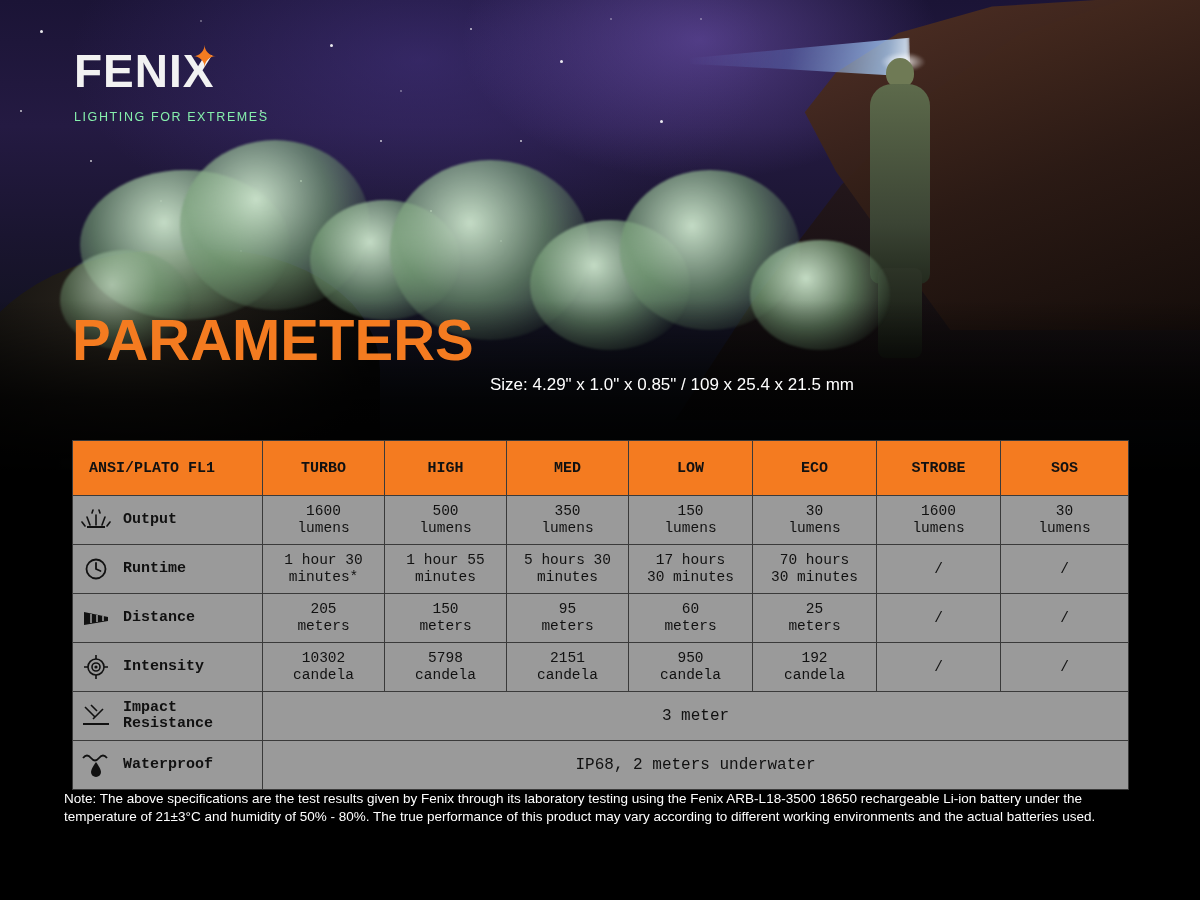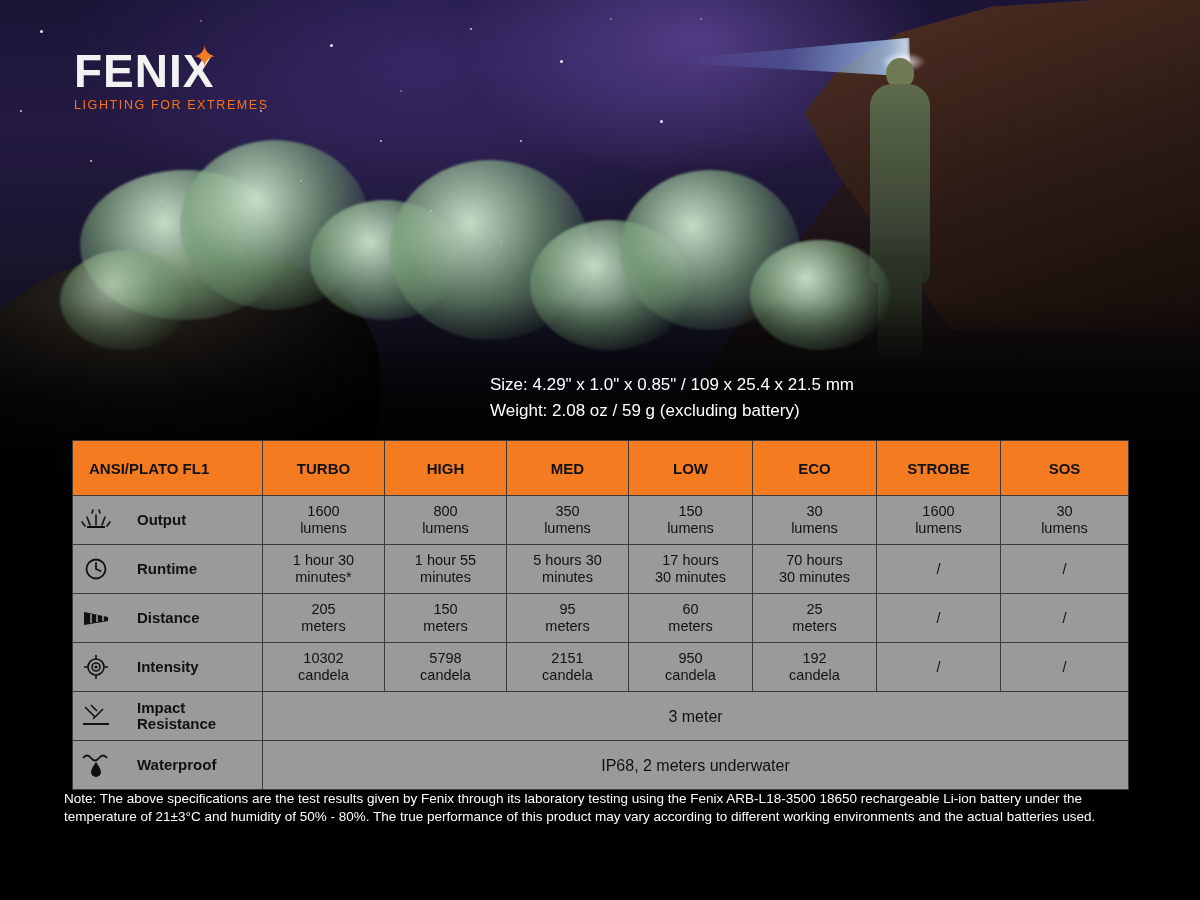--- a/index.html
+++ b/index.html
@@ -141,22 +141,22 @@
     line-height: 46px;
     color: #f2f2f2;
   }
   .logo-star {
     position:absolute; left: 118px; top: -6px;
     color:#f47b20; font-size: 30px; line-height: 30px;
   }
   .logo-tag {
     font-size: 12.5px;
     letter-spacing: 1.6px;
-    color: #f97316;
-    margin-top: 4px;
+    color: #86efac;
+    margin-top: 16px;
   }
 
   
   .headline {
     position:absolute;
     left: 72px; top: 312px;
     color:#f47b20;
     font-size: 58px;
     font-weight: bold;
     line-height: 56px;
@@ -178,20 +178,21 @@
   }
   table.params {
     width: 100%;
     border-collapse: collapse;
     table-layout: fixed;
   }
   table.params th, table.params td {
     border: 1px solid #3a3a3a;
     text-align: center;
     color: #111;
+    font-family: Liberation Mono, monospace;
   }
   thead th {
     background: #f47b20;
     color: #000;
     font-size: 15px;
     font-weight: bold;
     height: 52px;
     border-color: #f47b20;
   }
   thead th.first { text-align: left; padding-left: 16px; }
@@ -204,21 +205,21 @@
     color:#111;
   }
   tbody td.rowlabel {
     background: #9a9a9a;
     text-align: left;
     font-weight: bold;
     font-size: 15px;
     padding-left: 6px;
   }
   .labelcell {
-    display:flex; align-items:center; gap:24px;
+    display:flex; align-items:center; gap:10px;
   }
   .labelcell .ic { width: 34px; min-width:34px; display:flex; justify-content:center; }
   .labelcell .tx { line-height: 16px; }
 
   .val { display:block; }
 
   
   .notes {
     position:absolute;
     left: 64px; top: 790px;
@@ -289,25 +290,25 @@
 
   <div class="logo">
     <div style="position:relative">
       <div class="logo-word">FENIX</div>
       <div class="logo-star">✦</div>
     </div>
     <div class="logo-tag">LIGHTING FOR EXTREMES</div>
   </div>
 
   <div class="headline">
+    <div>PARAMETERS</div>
   </div>
 
   <div class="specs">
     <div>Size: 4.29" x 1.0" x 0.85" / 109 x 25.4 x 21.5 mm</div>
-    <div>Weight: 2.08 oz / 59 g (excluding battery)</div>
   </div>
 
   <div class="table-wrap">
     <table class="params">
       <colgroup>
         <col style="width:190px">
         <col style="width:122px">
         <col style="width:122px">
         <col style="width:122px">
         <col style="width:124px">
@@ -343,21 +344,21 @@
                     <path d="M11 4 L12 1"></path>
                       <path d="M19 4 L18 1"></path>
                   </g>
                   <path d="M6 18 L24 18" stroke="#111" stroke-width="2"></path>
                 </svg>
               </span>
               <span class="tx">Output</span>
             </div>
           </td>
           <td><span class="val">1600</span><span class="u">lumens</span></td>
-          <td><span class="val">800</span><span class="u">lumens</span></td>
+          <td><span class="val">500</span><span class="u">lumens</span></td>
           <td><span class="val">350</span><span class="u">lumens</span></td>
           <td><span class="val">150</span><span class="u">lumens</span></td>
           <td><span class="val">30</span><span class="u">lumens</span></td>
           <td><span class="val">1600</span><span class="u">lumens</span></td>
           <td><span class="val">30</span><span class="u">lumens</span></td>
         </tr>
 
         <tr>
           <td class="rowlabel">
             <div class="labelcell">

